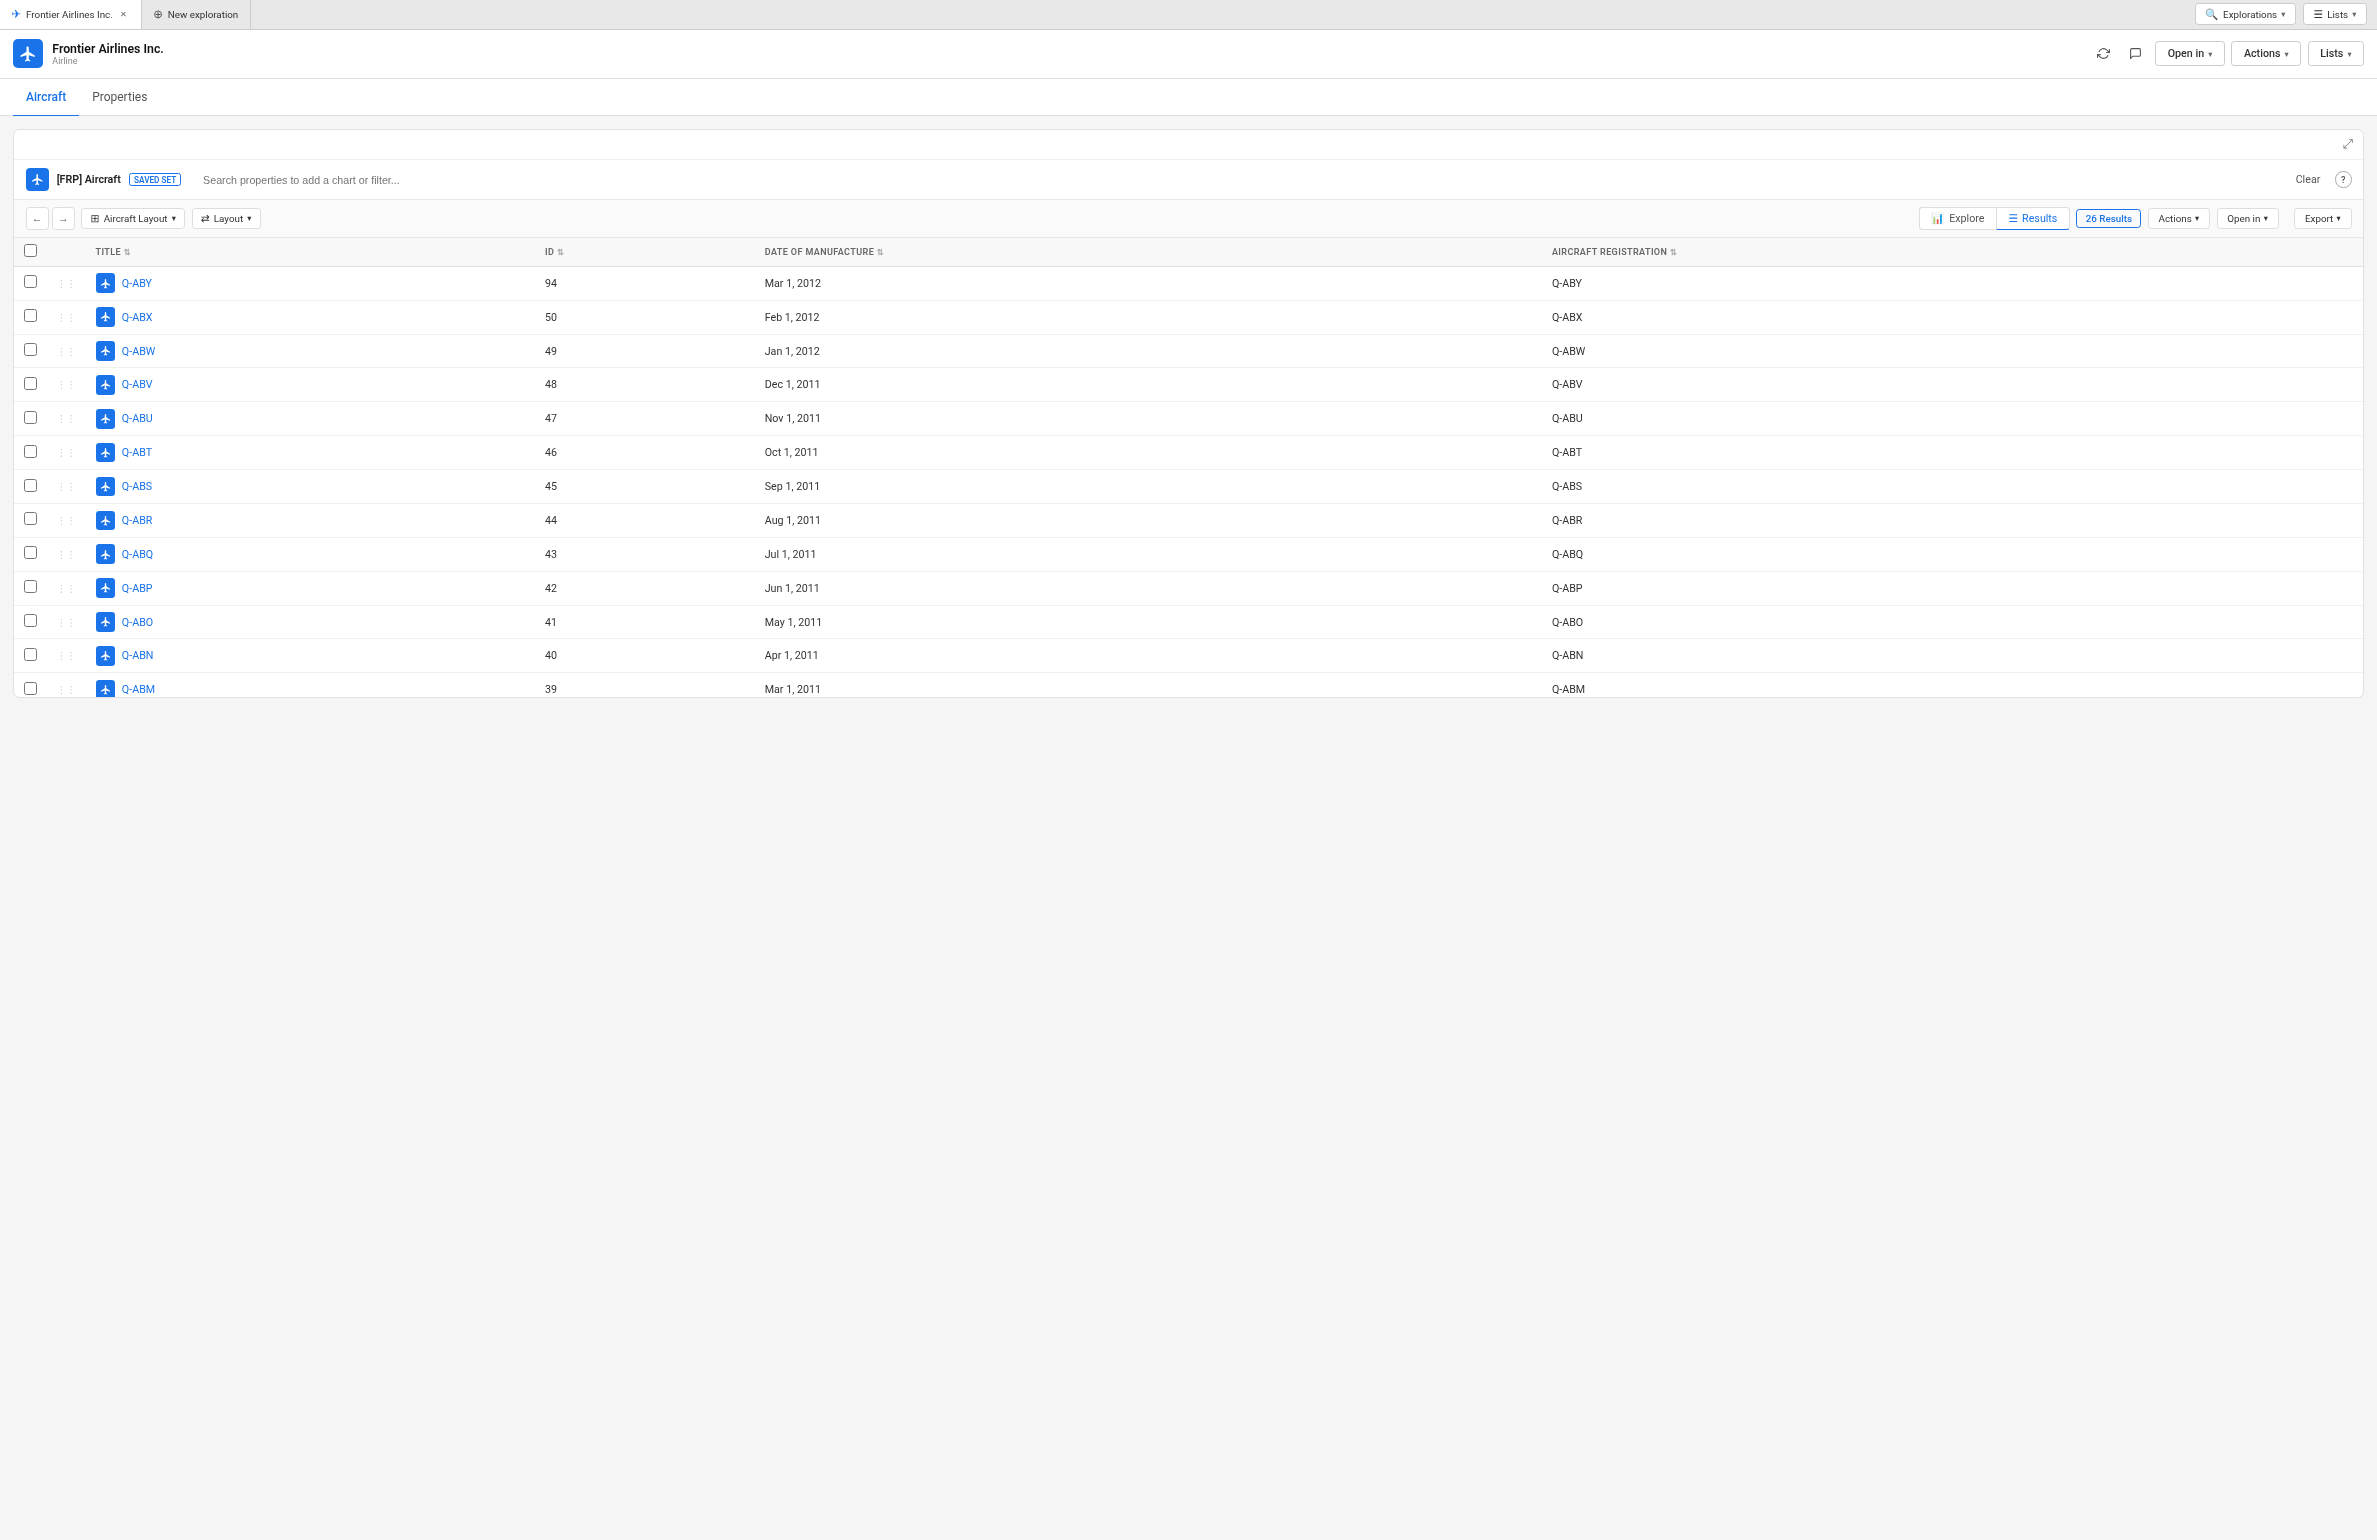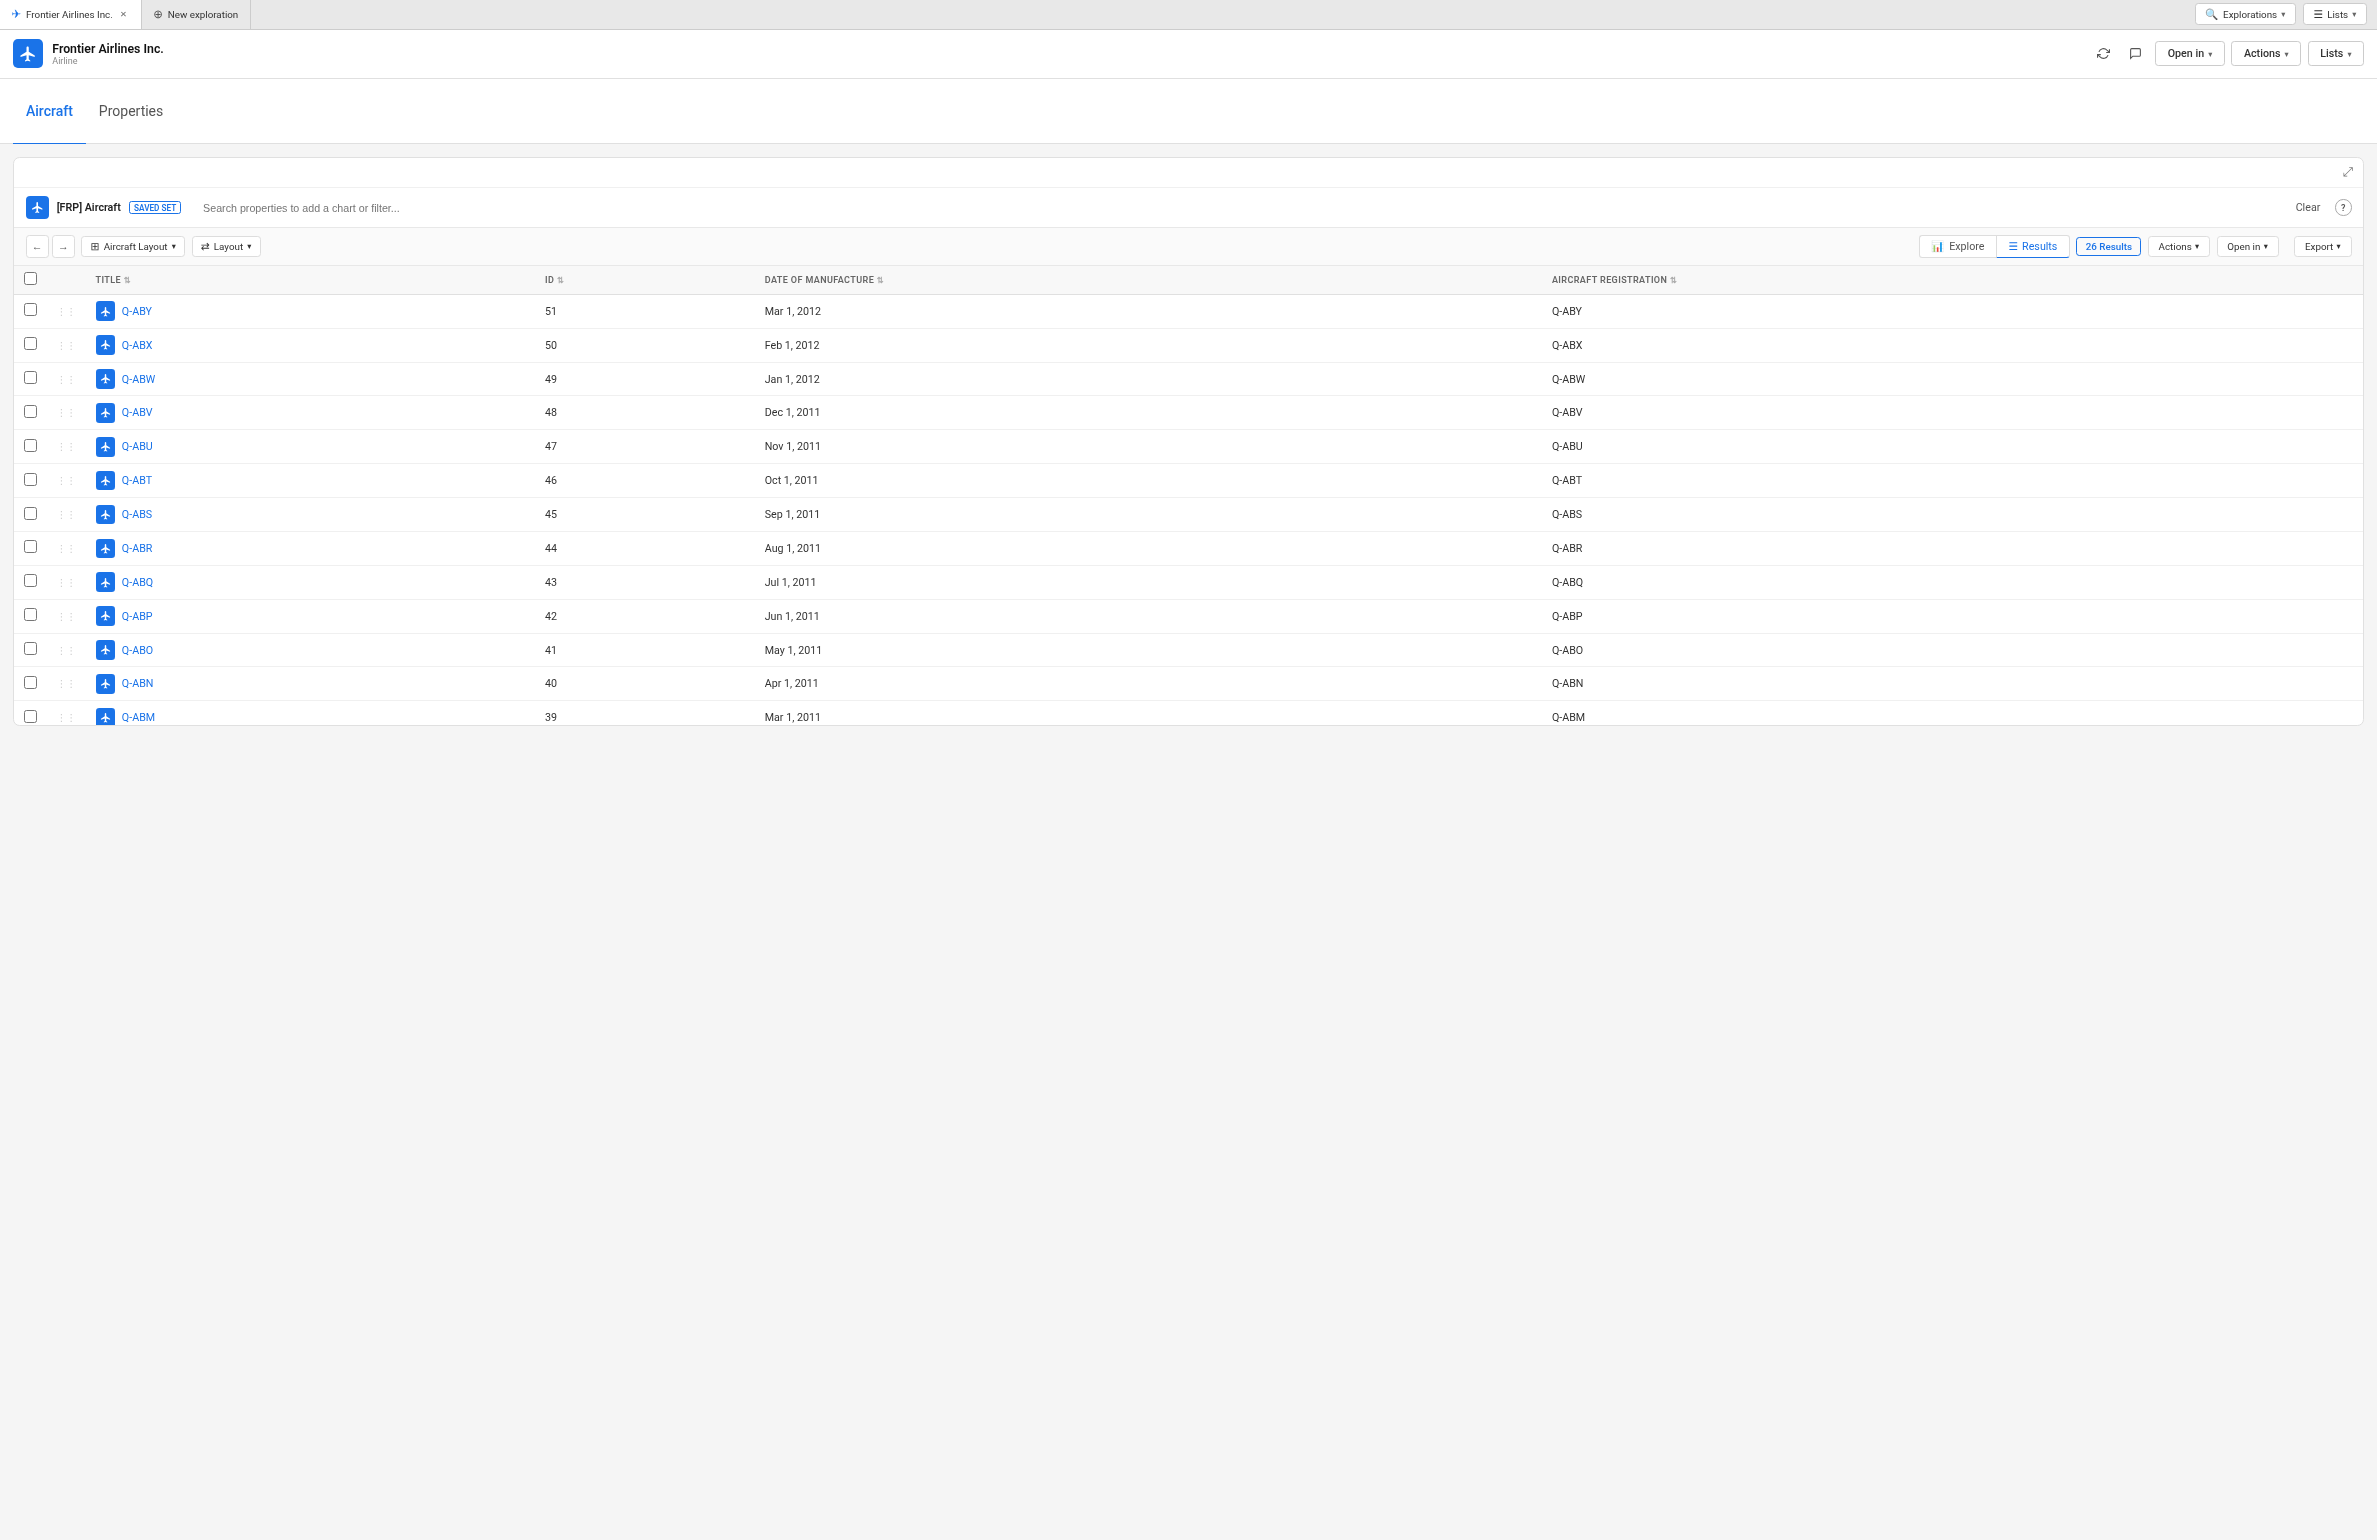--- a/index.html
+++ b/index.html
@@ -41,21 +41,21 @@
     .action-btn {
       display: flex; align-items: center; gap: 4.1px; padding: 4.9px 11.5px; border: 0.8px solid #ccc; border-radius: 3.3px; background: #fff; font-size: 10.7px; cursor: pointer; color: #333; font-weight: 500;
     }
     .action-btn .chevron { font-size: 8.2px; color: #666; }
 
     
     .page-tabs {
       display: flex; background: #fff; border-bottom: 0.8px solid #e0e0e0; padding: 0 13px;
     }
     .page-tab {
-      padding: 24px 13px; font-size: 14px; color: #555; cursor: pointer; border-bottom: 1.6px solid transparent; margin-bottom: -0.8px;
+      padding: 11px 13px; font-size: 12px; color: #555; cursor: pointer; border-bottom: 1.6px solid transparent; margin-bottom: -0.8px;
     }
     .page-tab.active { color: #1a73e8; border-bottom-color: #1a73e8; font-weight: 500; }
 
     
     .main-content { padding: 13px; }
 
     
     .explorer-card {
       background: #fff; border: 0.8px solid #e0e0e0; border-radius: 6.6px; overflow: hidden;
     }
@@ -315,21 +315,21 @@
     <td>
       <a class="aircraft-link" href="#">
         <span class="aircraft-icon">
           <svg viewBox="0 0 24 24">
             <path fill="white" d="M21 16v-2l-8-5V3.5c0-.83-.67-1.5-1.5-1.5S10 2.67 10 3.5V9l-8 5v2l8-2.5V19l-2 1.5V22l3.5-1 3.5 1v-1.5L13 19v-5.5l8 2.5z"></path>
           </svg>
         </span>
         <span>Q-ABY</span>
       </a>
     </td>
-    <td>51</td>
+    <td>94</td>
     <td>Mar 1, 2012</td>
     <td>Q-ABY</td>
   </tr>
             <tr>
     <td class="check-col">
       <input type="checkbox" style="">
     </td>
     <td class="drag-col">
       <span class="drag-handle">⋮⋮</span>
     </td>

